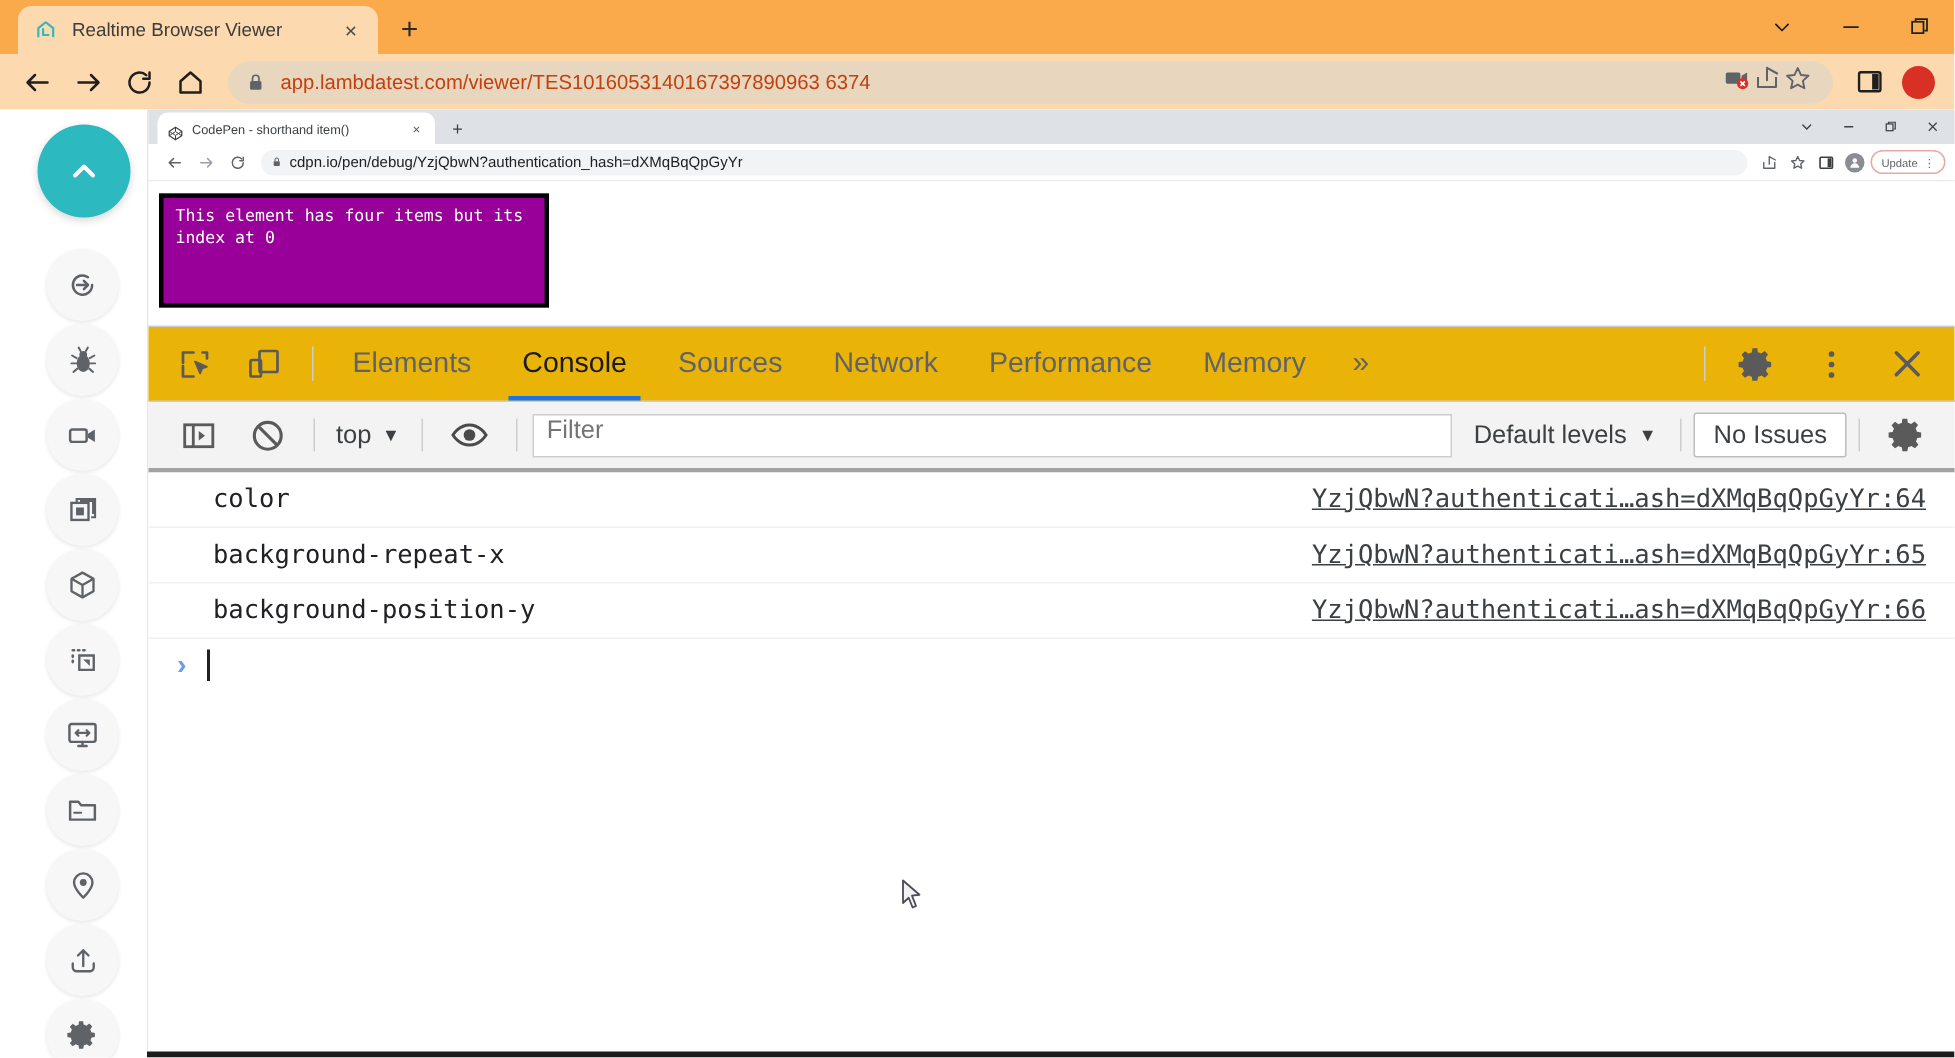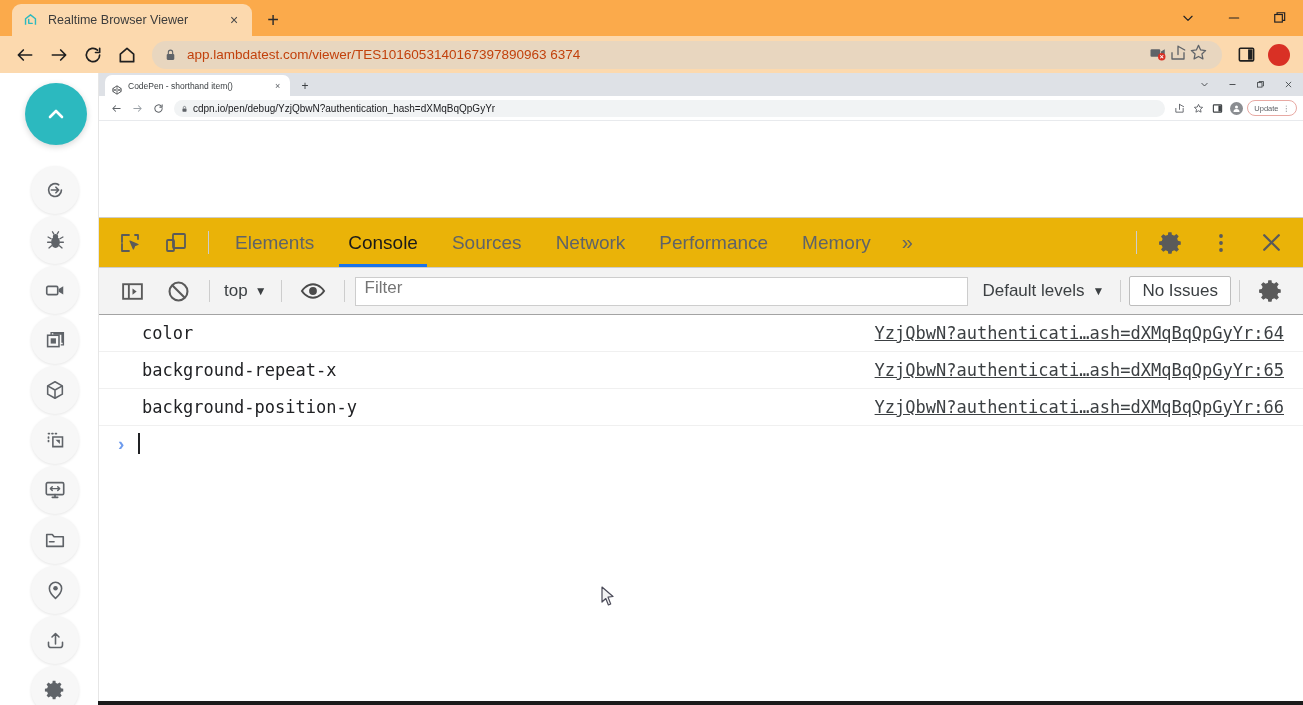--- a/index.html
+++ b/index.html
@@ -156,21 +156,21 @@
   }
   .dt-tab.active { color:#1a1a1a; }
   .dt-tab.active::after {
     content:""; position:absolute; left:8px; right:8px; bottom:0; height:3px; background:#1a73e8;
   }
   .dt-more { display:flex; align-items:center; padding:0 14px; color:#5f6368; font-size:20px; }
   .dt-tail { margin-left:auto; display:flex; align-items:stretch; }
   .dt-tail .dt-iconbtn { width:50px; }
 
   .dt-console-toolbar {
-    height:47px; flex:0 0 47px; background:#f3f3f3; border-bottom:1px solid #a3a3a3;
+    height:47px; flex:0 0 47px; background:#f3f3f3; border-bottom:3px solid #a3a3a3;
     display:flex; align-items:center; padding:0 10px; gap:0;
   }
   .ct-btn { width:46px; height:47px; display:flex; align-items:center; justify-content:center; color:#5a5a5a; }
   .ct-sep { width:1px; height:22px; background:#cdcdcd; margin:0 8px; flex:0 0 1px; }
   .ct-select {
     display:flex; align-items:center; gap:7px; padding:0 6px; font-size:17px; color:#3c4043;
   }
   .ct-caret { font-size:12px; color:#3c4043; }
   .ct-filter {
     flex:1 1 auto; height:29px; background:#ffffff; border:1px solid #cdcdcd;
@@ -475,20 +475,25 @@
               </svg>
           </span>
         </div>
         <div class="update-pill" style="width:auto">
           <span>Update</span>
           <span>⋮</span>
         </div>
       </div>
     </div>
 
+    <div class="inner-page">
+      <div class="purple-box">
+        <div class="ptxt">This element has four items but its index at 0</div>
+      </div>
+    </div>
 
     <div class="devtools">
 
       <div class="dt-tabbar">
         <div class="dt-iconbtn">
           <svg width="24" height="24" viewBox="0 0 24 24">
               <path d="M4 4h7M4 4v7M4 20h7M4 20v-7M20 4h-3M20 4v4" fill="none" stroke="#5a5a5a" stroke-width="1.8" stroke-linecap="round"></path>
               <path d="M12 10l8 3.5-3.3 1.2L15.4 18z" fill="#5a5a5a" stroke="#5a5a5a" stroke-width="1.2" stroke-linejoin="round"></path>
             </svg>
         </div>

